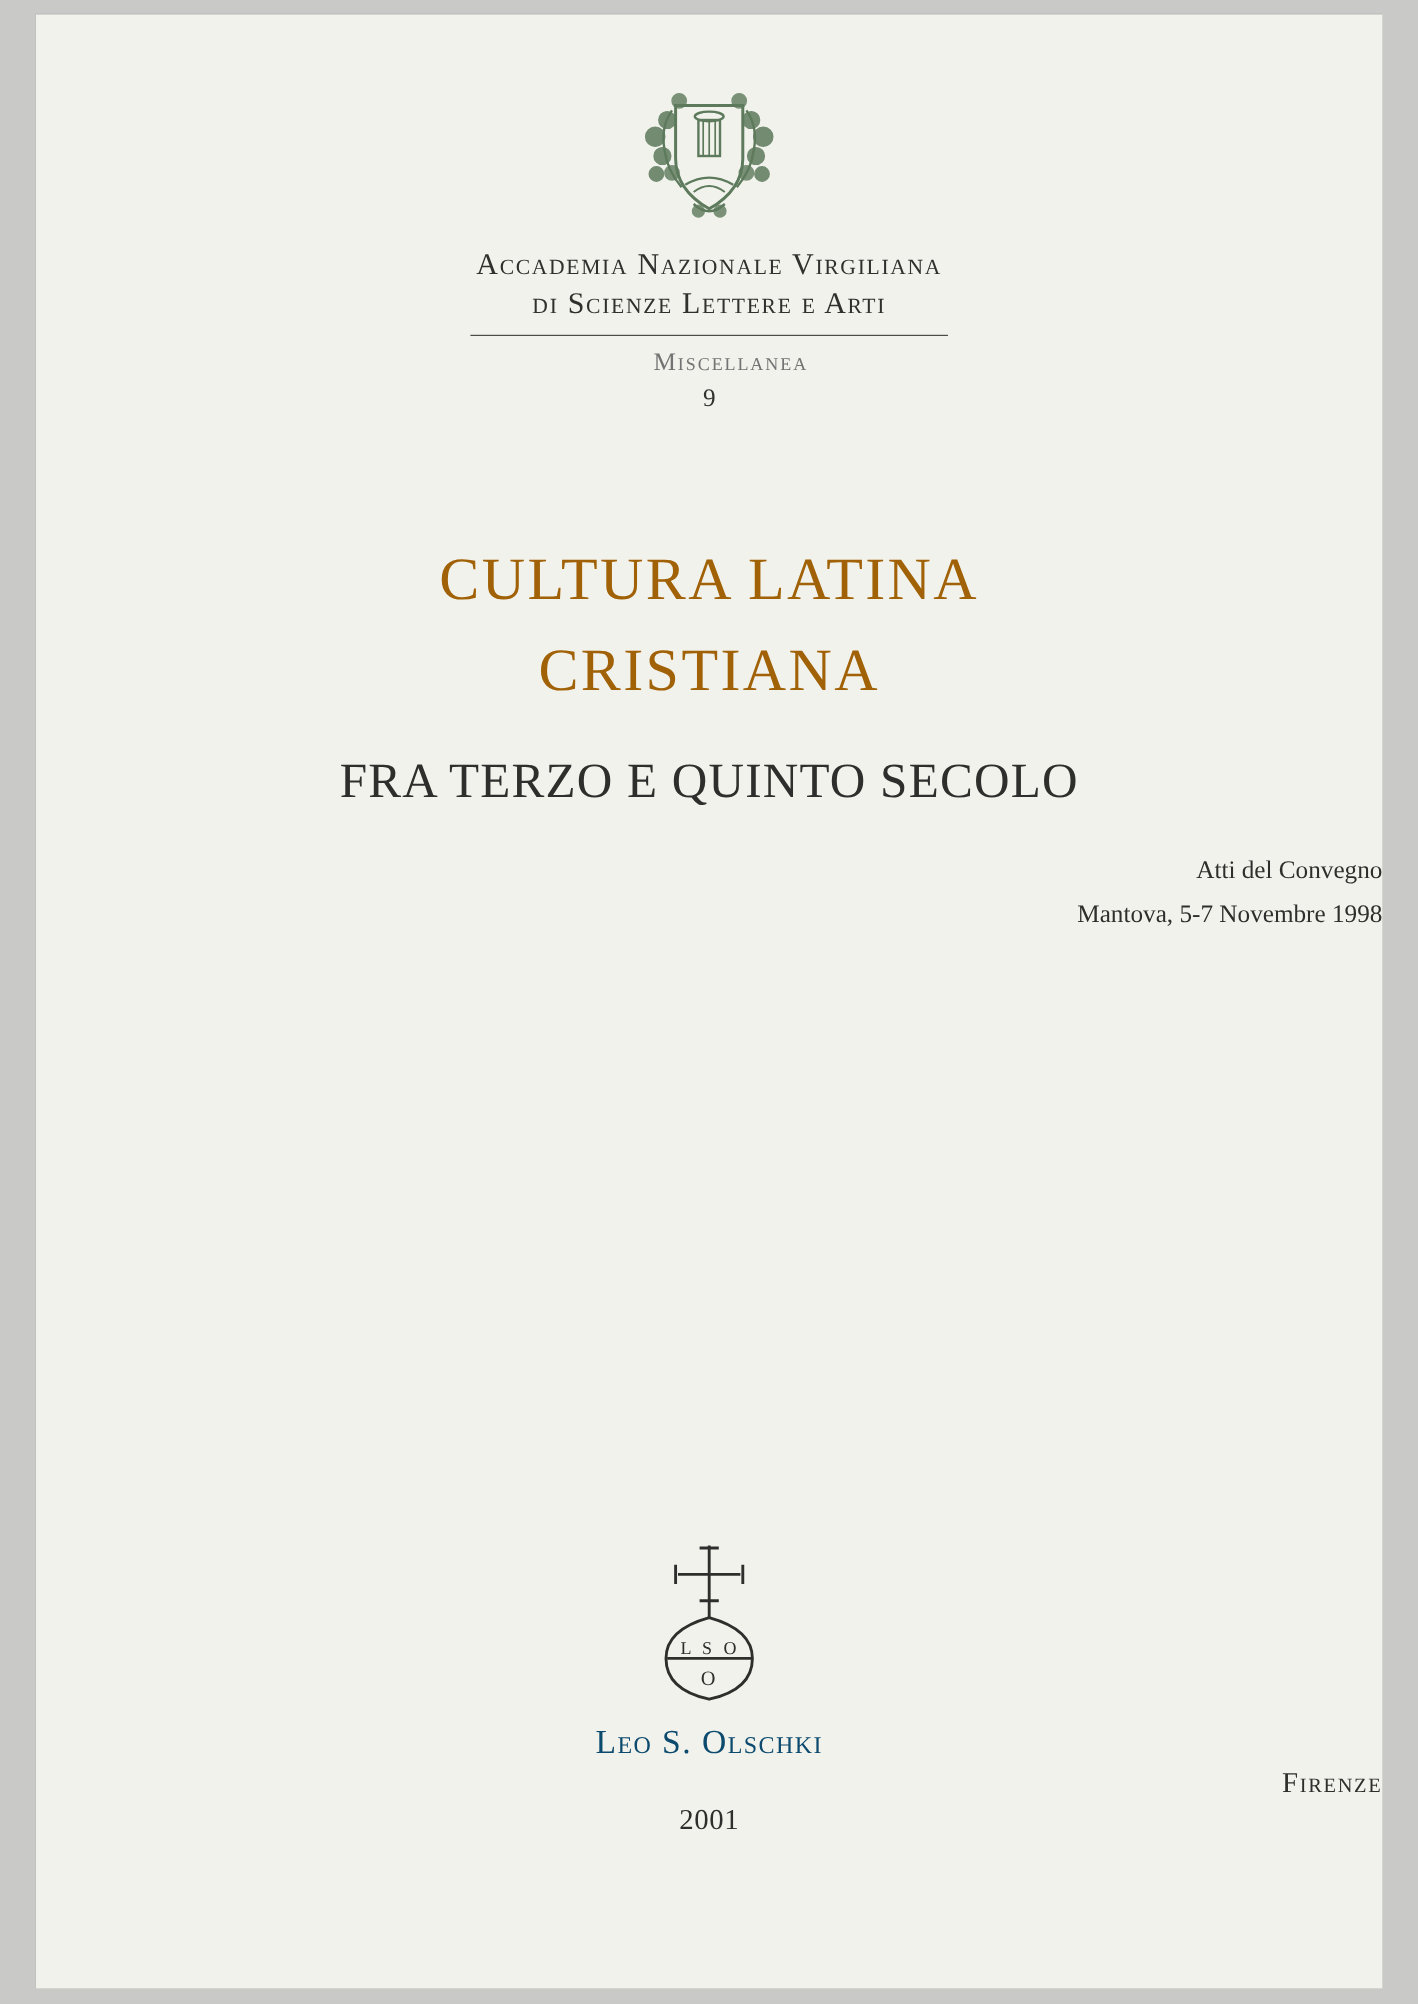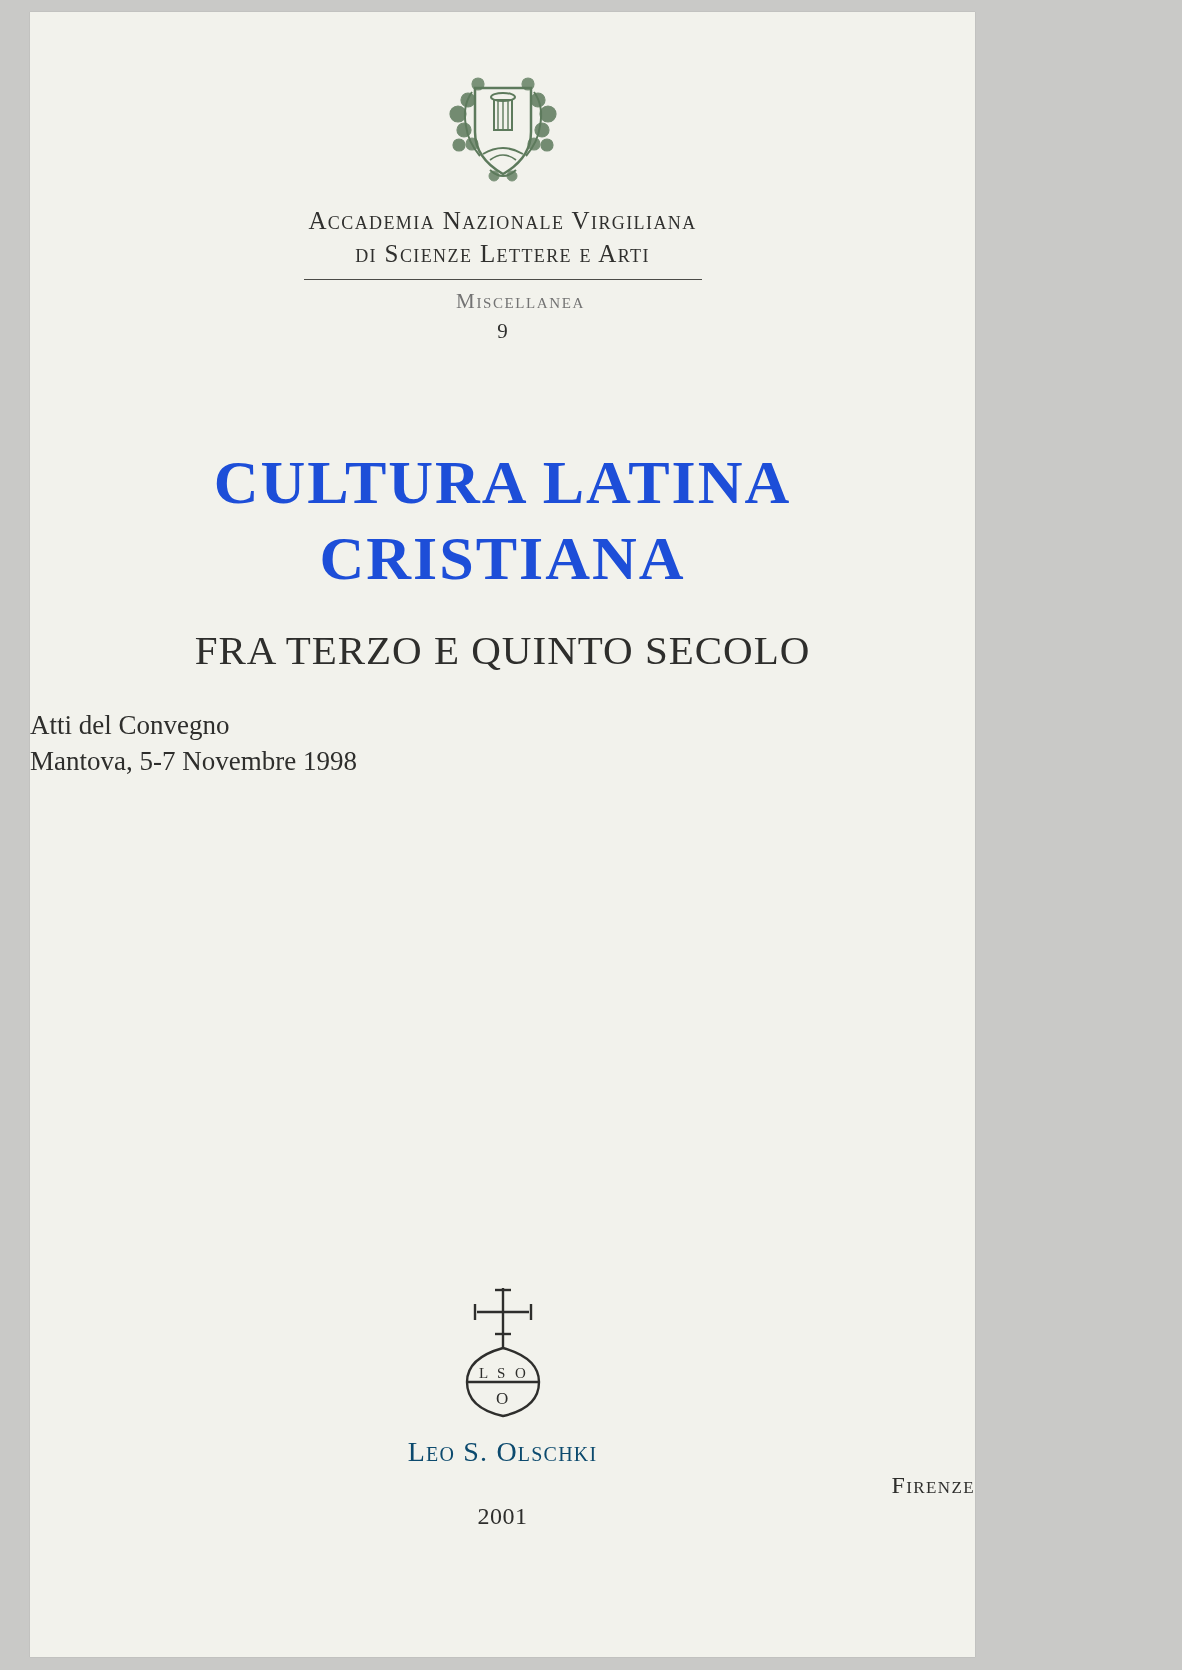--- a/index.html
+++ b/index.html
@@ -10,21 +10,21 @@
     width: 1182px;
     height: 1670px;
     background: #c9c9c7;
     font-family: "Liberation Serif", serif;
     overflow: hidden;
   }
   .page {
     position: absolute;
     left: 30px;
     top: 12px;
-    width: 945px;
+    width: 1122px;
     height: 1645px;
     background: #f2f2ec;
     box-shadow: 0 0 1px rgba(0,0,0,0.2);
   }
   
   .crest-wrap {
     position: absolute;
     top: 58px;
     left: 0;
     width: 100%;
@@ -74,42 +74,42 @@
   }
   
   .title-block {
     position: absolute;
     top: 432px;
     left: 0;
     width: 100%;
     text-align: center;
   }
   .title-main {
-    color: #1d4ed8;
-    font-size: 62px;
+    color: #a16207;
+    font-size: 50px;
     line-height: 76px;
     letter-spacing: 2px;
-    font-weight: bold;
+    font-weight: normal;
     font-family: "Liberation Serif", serif;
   }
   .title-sub {
     color: #2e2e2c;
     font-size: 41px;
     letter-spacing: 1px;
     margin-top: 30px;
     font-family: "Liberation Serif", serif;
   }
   .meta {
     position: absolute;
     top: 695px;
     left: 0;
     width: 100%;
-    text-align: left;
-    color: #2e2e2c;
-    font-size: 27px;
+    text-align: right;
+    color: #2e2e2c;
+    font-size: 21px;
     line-height: 36px;
   }
   
   .pub-wrap {
     position: absolute;
     top: 1270px;
     left: 0;
     width: 100%;
     text-align: center;
   }

